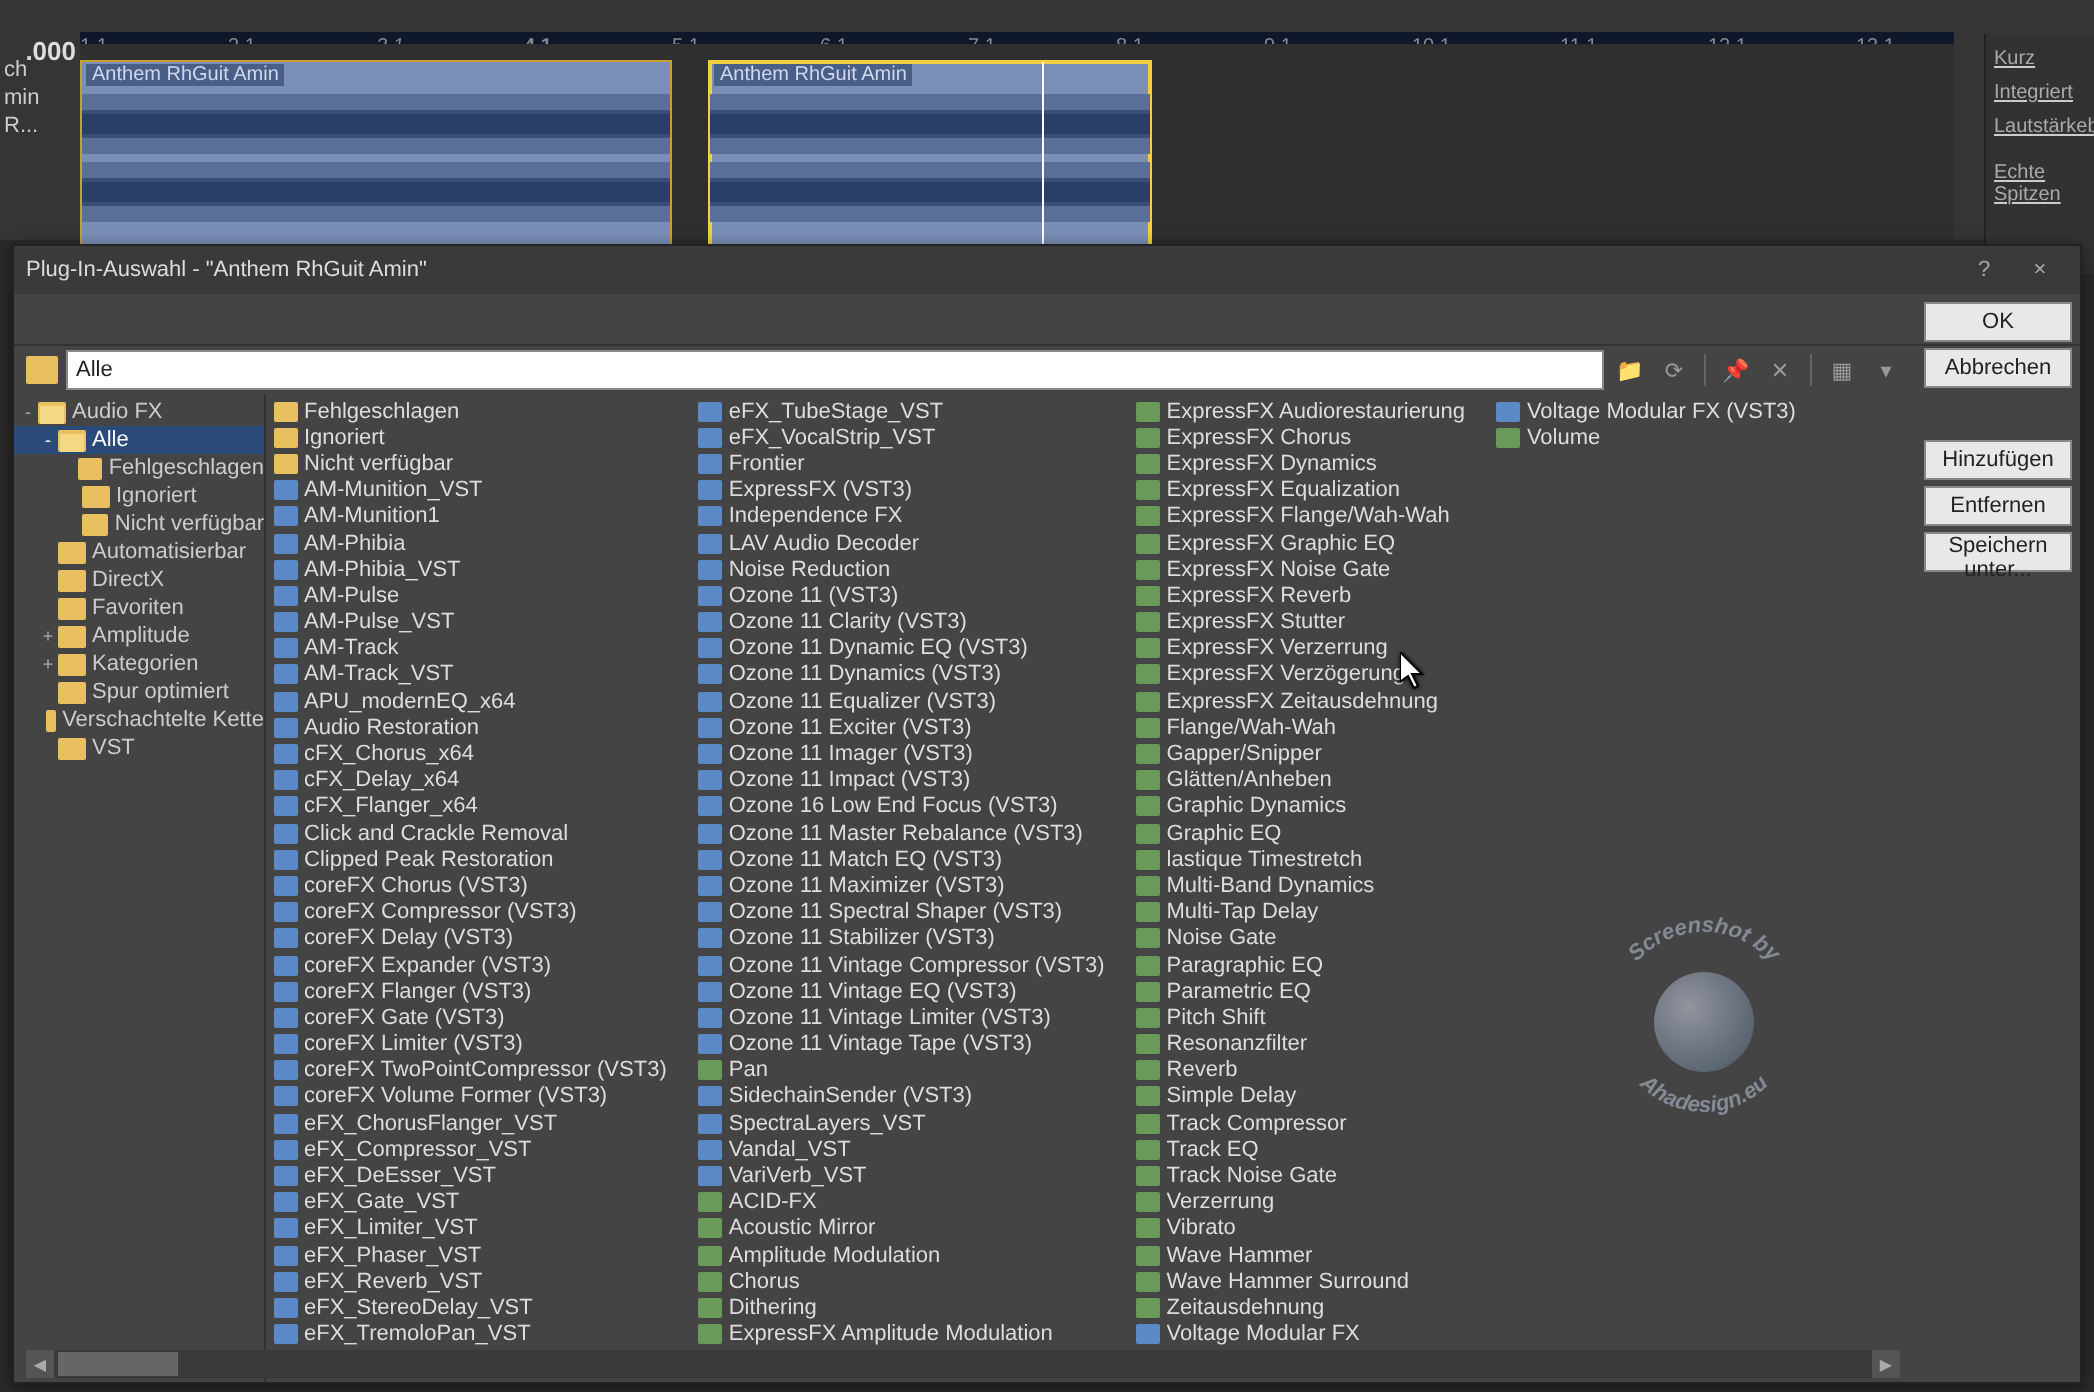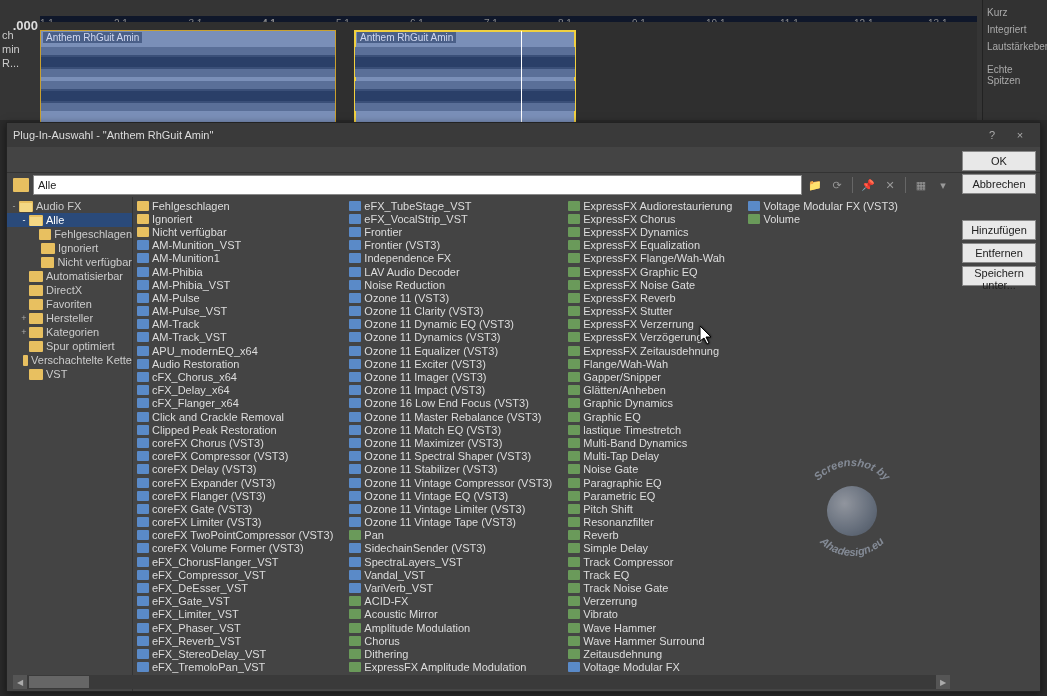--- a/index.html
+++ b/index.html
@@ -15,21 +15,21 @@
 .clip.sel { border:1px solid #f0d040; box-shadow:0 0 0 1px #f0d040 inset; }
 .clip-label { position:absolute; top:1px; left:2px; background:#4a5f88; color:#d0d8f0; padding:0 3px; font-size:10px; }
 .wave { position:absolute; left:0; right:0; background:#5a6f98; }
 .wave.w1 { top:16px; height:30px; }
 .wave.w2 { top:50px; height:30px; }
 .wave::before, .wave::after { content:""; position:absolute; left:0; right:0; background:#3a4f78; }
 .wave::before { top:8px; height:14px; }
 .wave::after { top:10px; height:10px; background:#2a3f68; }
 .playhead { position:absolute; top:0; bottom:0; width:1px; background:#fff; }
 .side-labels { position:absolute; top:28px; left:0; width:38px; font-size:10px; color:#aaa; line-height:14px; text-align:left; padding-left:2px; }
-.right-panel-top { position:absolute; top:0; right:0; width:65px; height:120px; background:#323232; border-left:1px solid #222; padding:4px 2px; }
+.right-panel-top { position:absolute; top:17px; right:0; width:55px; height:120px; background:#323232; border-left:1px solid #222; padding:4px 2px;text-decoration:underline; }
 .right-panel-top div { font-size:10px; color:#aaa; padding:3px 2px; }
 
 
 .dialog { position:absolute; top:122px; left:6px; width:1035px; height:570px; background:#444; border:1px solid #222; box-shadow:0 2px 8px rgba(0,0,0,.5); display:flex; flex-direction:column; }
 .titlebar { height:24px; background:#3a3a3a; display:flex; align-items:center; padding:0 6px; }
 .titlebar .t { flex:1; font-size:11px; color:#ddd; }
 .titlebar .tb { width:28px; height:20px; display:flex; align-items:center; justify-content:center; color:#aaa; }
 
 .toolbar-row { height:26px; background:#444; display:flex; align-items:center; justify-content:flex-end; gap:2px; padding:0 6px; border-bottom:1px solid #333; }
 .toolbar-row .ico { width:18px; height:18px; display:flex; align-items:center; justify-content:center; color:#999; }
@@ -191,21 +191,21 @@
           <span>DirectX</span>
         </div>
         <div class="tree-row ind1">
           <span class="exp"></span>
           <span class="fico"></span>
           <span>Favoriten</span>
         </div>
         <div class="tree-row ind1">
           <span class="exp">+</span>
           <span class="fico"></span>
-          <span>Hersteller</span>
+          <span>Amplitude</span>
         </div>
         <div class="tree-row ind1">
           <span class="exp">+</span>
           <span class="fico"></span>
           <span>Kategorien</span>
         </div>
         <div class="tree-row ind1">
           <span class="exp"></span>
           <span class="fico"></span>
           <span>Spur optimiert</span>
@@ -376,21 +376,21 @@
           <div class="item">
             <span class="iico fx"></span>
             <span>eFX_VocalStrip_VST</span>
           </div>
           <div class="item">
             <span class="iico fx"></span>
             <span>Frontier</span>
           </div>
           <div class="item">
             <span class="iico fx"></span>
-            <span>Frontier (VST3)</span>
+            <span>ExpressFX (VST3)</span>
           </div>
           <div class="item">
             <span class="iico fx"></span>
             <span>Independence FX</span>
           </div>
           <div class="item">
             <span class="iico fx"></span>
             <span>LAV Audio Decoder</span>
           </div>
           <div class="item">

